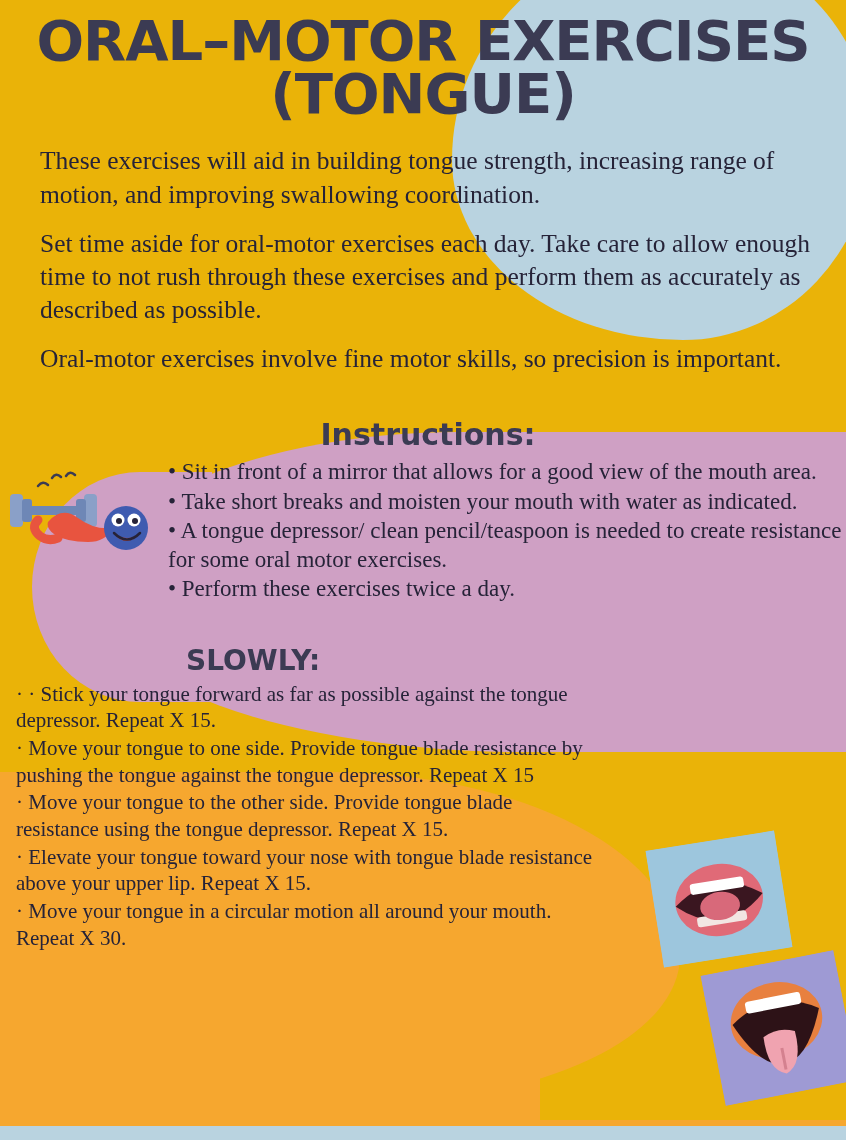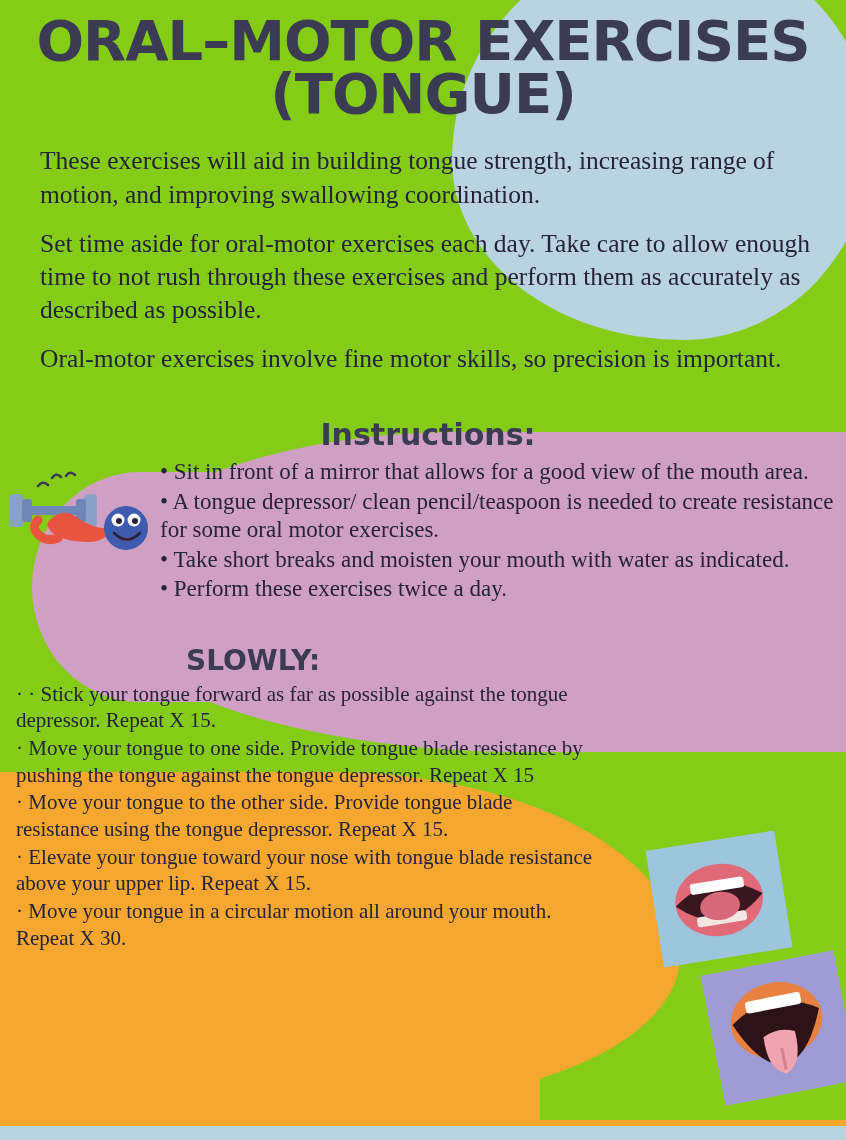--- a/index.html
+++ b/index.html
@@ -12,21 +12,21 @@
     background: #fdf6e8;
     font-family: "Liberation Serif", serif;
     overflow: hidden;
     position: relative;
   }
   .page {
     position: relative;
     width: 846px;
     height: 1140px;
     overflow: hidden;
-    background: #84cc16;
+    background: #eab308;
   }
   
   .blob-blue {
     position: absolute;
     left: 452px;
     top: -60px;
     width: 420px;
     height: 400px;
     background: #b9d3e0;
     border-radius: 52% 48% 45% 55% / 55% 50% 50% 45%;
@@ -130,21 +130,21 @@
     font-size: 30px;
     text-align: center;
     margin-bottom: 6px;
     padding-right: 150px;
   }
   .instructions-list {
     font-size: 23px;
     line-height: 1.24;
     color: #262338;
   }
-  .instructions-list div { margin: 0 0 1px 0; }
+  .instructions-list div { margin: 0 0 1px 8px; }
 
   
   .slowly-wrap {
     position: relative;
     z-index: 2;
     margin-top: 40px;
     padding-left: 16px;
     padding-right: 250px;
   }
   .slowly-title {
@@ -247,22 +247,22 @@
 
       <path d="M106 64 q12 14 26 0 q-12 8 -26 0z" fill="#e8543f"></path>
       <path d="M106 63 q13 13 26 0" fill="none" stroke="#262338" stroke-width="2.5" stroke-linecap="round"></path>
     </svg>
   </div>
 
   <div class="instructions-wrap">
     <div class="instructions-title">Instructions:</div>
     <div class="instructions-list">
       <div>• Sit in front of a mirror that allows for a good view of the mouth area.</div>
+      <div>• Take short breaks and moisten your mouth with water as indicated.</div>
       <div>• A tongue depressor/ clean pencil/teaspoon is needed to create resistance for some oral motor exercises.</div>
-      <div>• Take short breaks and moisten your mouth with water as indicated.</div>
       <div>• Perform these exercises twice a day.</div>
     </div>
   </div>
 
   <div class="slowly-wrap">
     <div class="slowly-title">SLOWLY:</div>
     <div class="slowly-list">
       <div class="item">·      ·        Stick your tongue forward as far as possible against the tongue depressor. Repeat X 15.</div>
       <div class="item">·        Move your tongue to one side. Provide tongue blade resistance by pushing the tongue against the tongue depressor. Repeat X 15</div>
       <div class="item">·        Move your tongue to the other side. Provide tongue blade resistance using the tongue depressor. Repeat X 15.</div>

